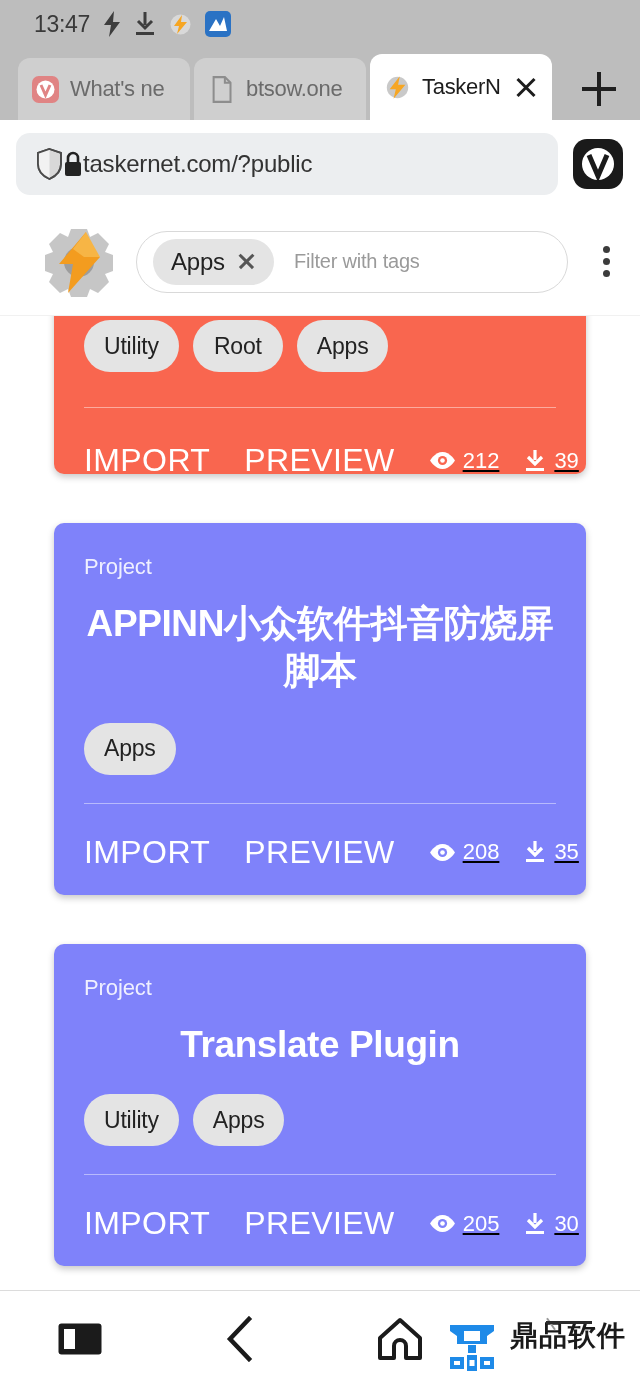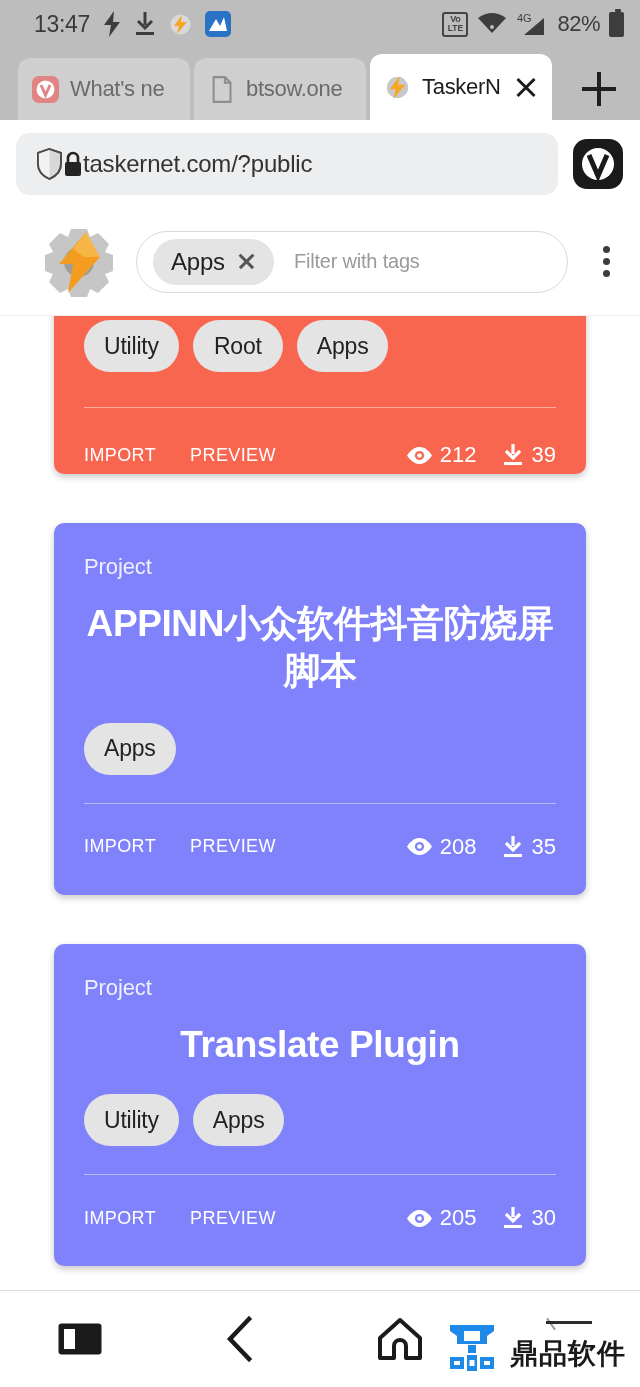--- a/index.html
+++ b/index.html
@@ -291,30 +291,31 @@
   .card-rule {
     height: 1px;
     background: rgba(255,255,255,0.45);
     width: 100%;
   }
   .card-actions {
     display: flex;
     align-items: center;
   }
   .act {
-    font-size: 18px;
+    font-size: 32px;
     color: #ffffff;
     letter-spacing: 0.4px;
     margin-right: 34px;
   }
   .stats {
     margin-left: auto;
     display: flex;
     align-items: center;
     gap: 10px;
+    text-decoration: underline;
   }
   .stat {
     display: flex;
     align-items: center;
     gap: 7px;
     font-size: 22px;
     color: #ffffff;
   }
   .stat + .stat { margin-left: 14px; }
 
@@ -333,21 +334,21 @@
     width: 160px;
     display: flex;
     align-items: center;
     justify-content: center;
   }
   .watermark {
     position: absolute;
     right: 14px;
     bottom: 14px;
     display: flex;
-    align-items: flex-end;
+    align-items: flex-start;
     gap: 10px;
   }
   .wm-text {
     font-size: 28px;
     color: #1a1a1a;
     font-weight: 700;
     letter-spacing: 1px;
   }
   .wm-tick {
     position: absolute;
@@ -383,39 +384,20 @@
       <circle cx="12.5" cy="12.5" r="10" fill="#d9d9d9"></circle>
       <path d="M14 3 L6 14 H11 L9 22 L19 10 H13 Z" fill="#f6a623"></path>
     </svg>
 
     <svg class="si" width="26" height="26" viewBox="0 0 26 26">
       <rect x="0" y="0" width="26" height="26" rx="5" fill="#2a72c4"></rect>
       <path d="M4 20 L11 8 L15 15 L19 6 L22 20 Z" fill="#ffffff"></path>
     </svg>
   </div>
 
-  <div class="status-right">
-    <div class="volte-box">
-      <b>Vo</b>
-      <i>LTE</i>
-    </div>
-
-    <svg width="30" height="24" viewBox="0 0 30 24">
-      <path d="M1 6 Q15 -4 29 6 L15 21 Z" fill="#3d3d3d"></path>
-      <circle cx="15" cy="15" r="2" fill="#bdbdbd"></circle>
-    </svg>
-
-    <svg width="32" height="26" viewBox="0 0 32 26">
-      <text x="1" y="11" font-size="11" font-family="Liberation Sans" fill="#3d3d3d">4G</text>
-      <path d="M8 24 L28 24 L28 7 Z" fill="#3d3d3d"></path>
-    </svg>
-
-    <span class="batt-pct">82%</span>
-    <div class="batt"></div>
-  </div>
 </div>
 
 <div class="tab-strip">
 
   <div class="tab">
     <svg class="tab-fav" viewBox="0 0 24 24">
       <rect x="0" y="0" width="24" height="24" rx="6" fill="#e08484"></rect>
       <circle cx="12" cy="12" r="8" fill="#ffffff"></circle>
       <path d="M8 8 L12 17 L16 8" stroke="#e08484" stroke-width="2.6" fill="none"></path>
     </svg>

